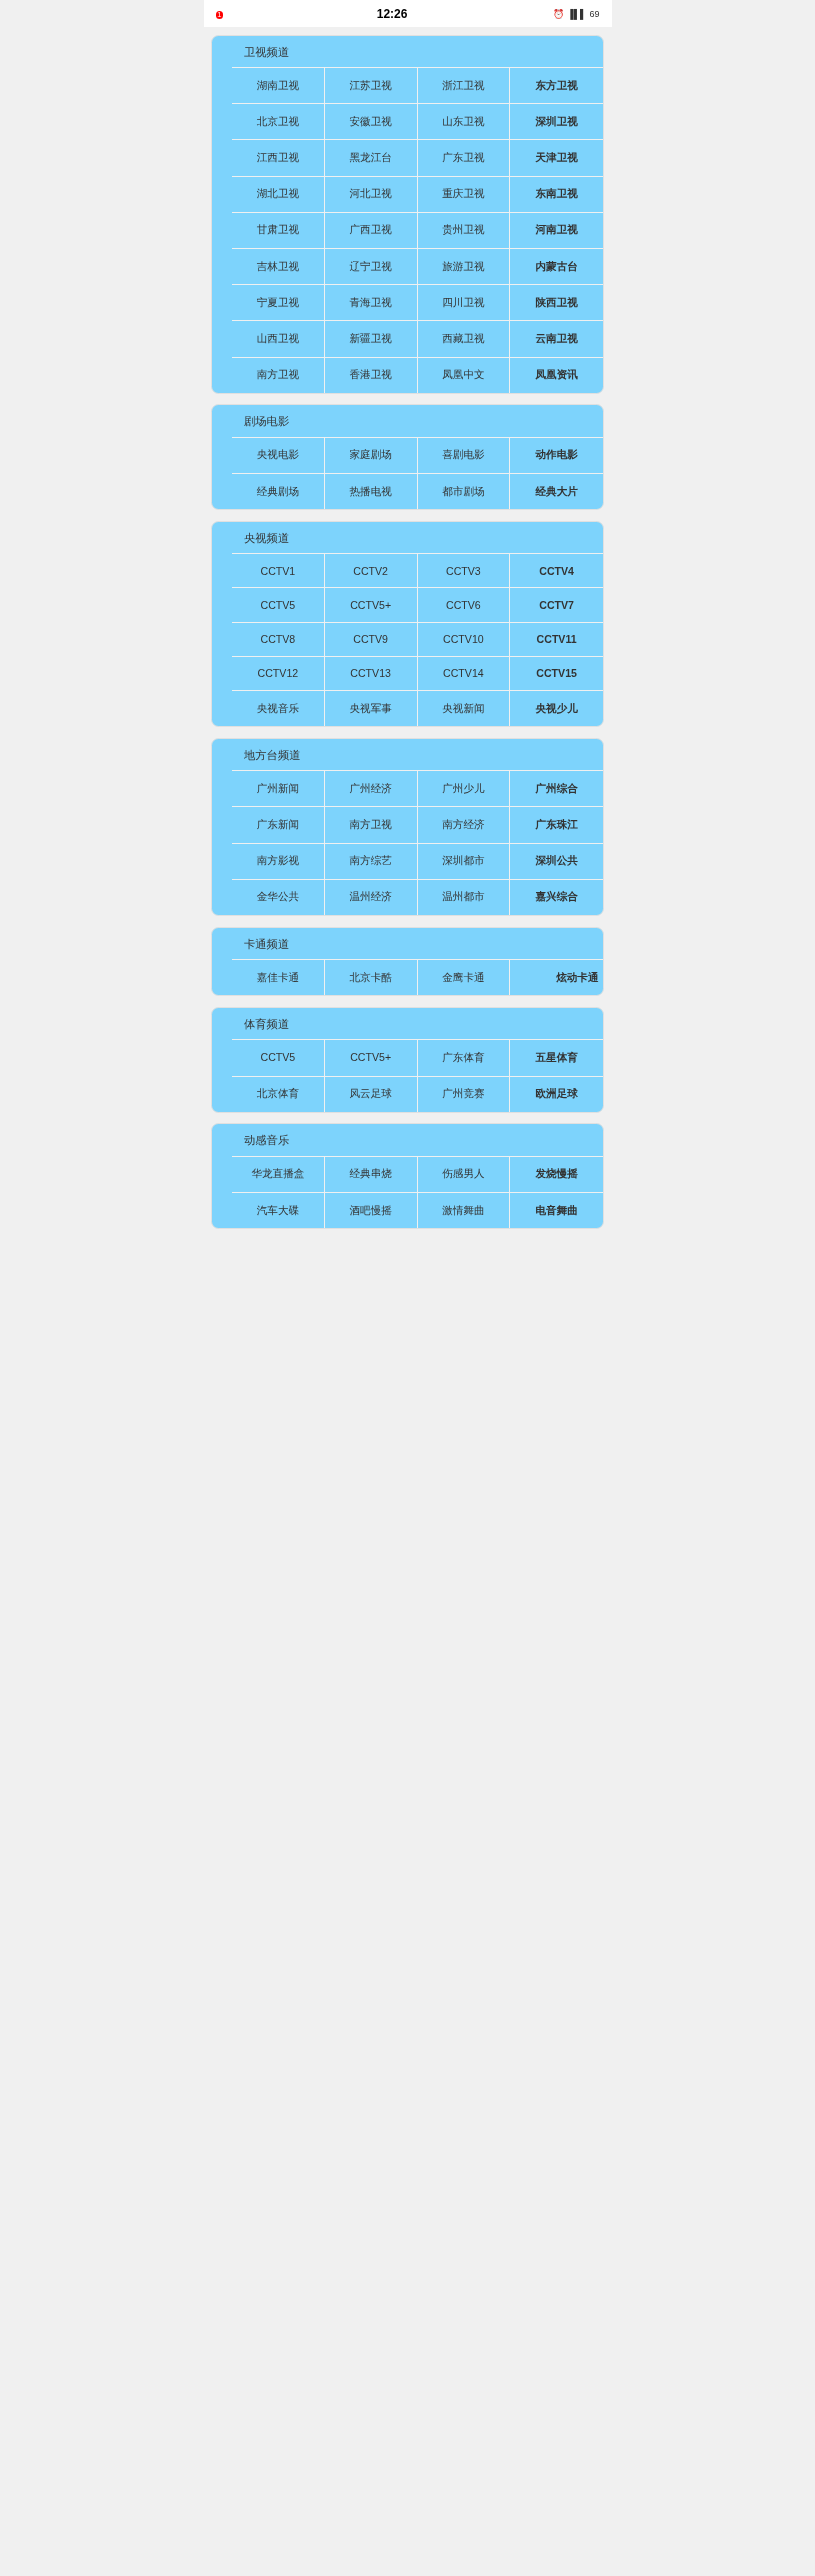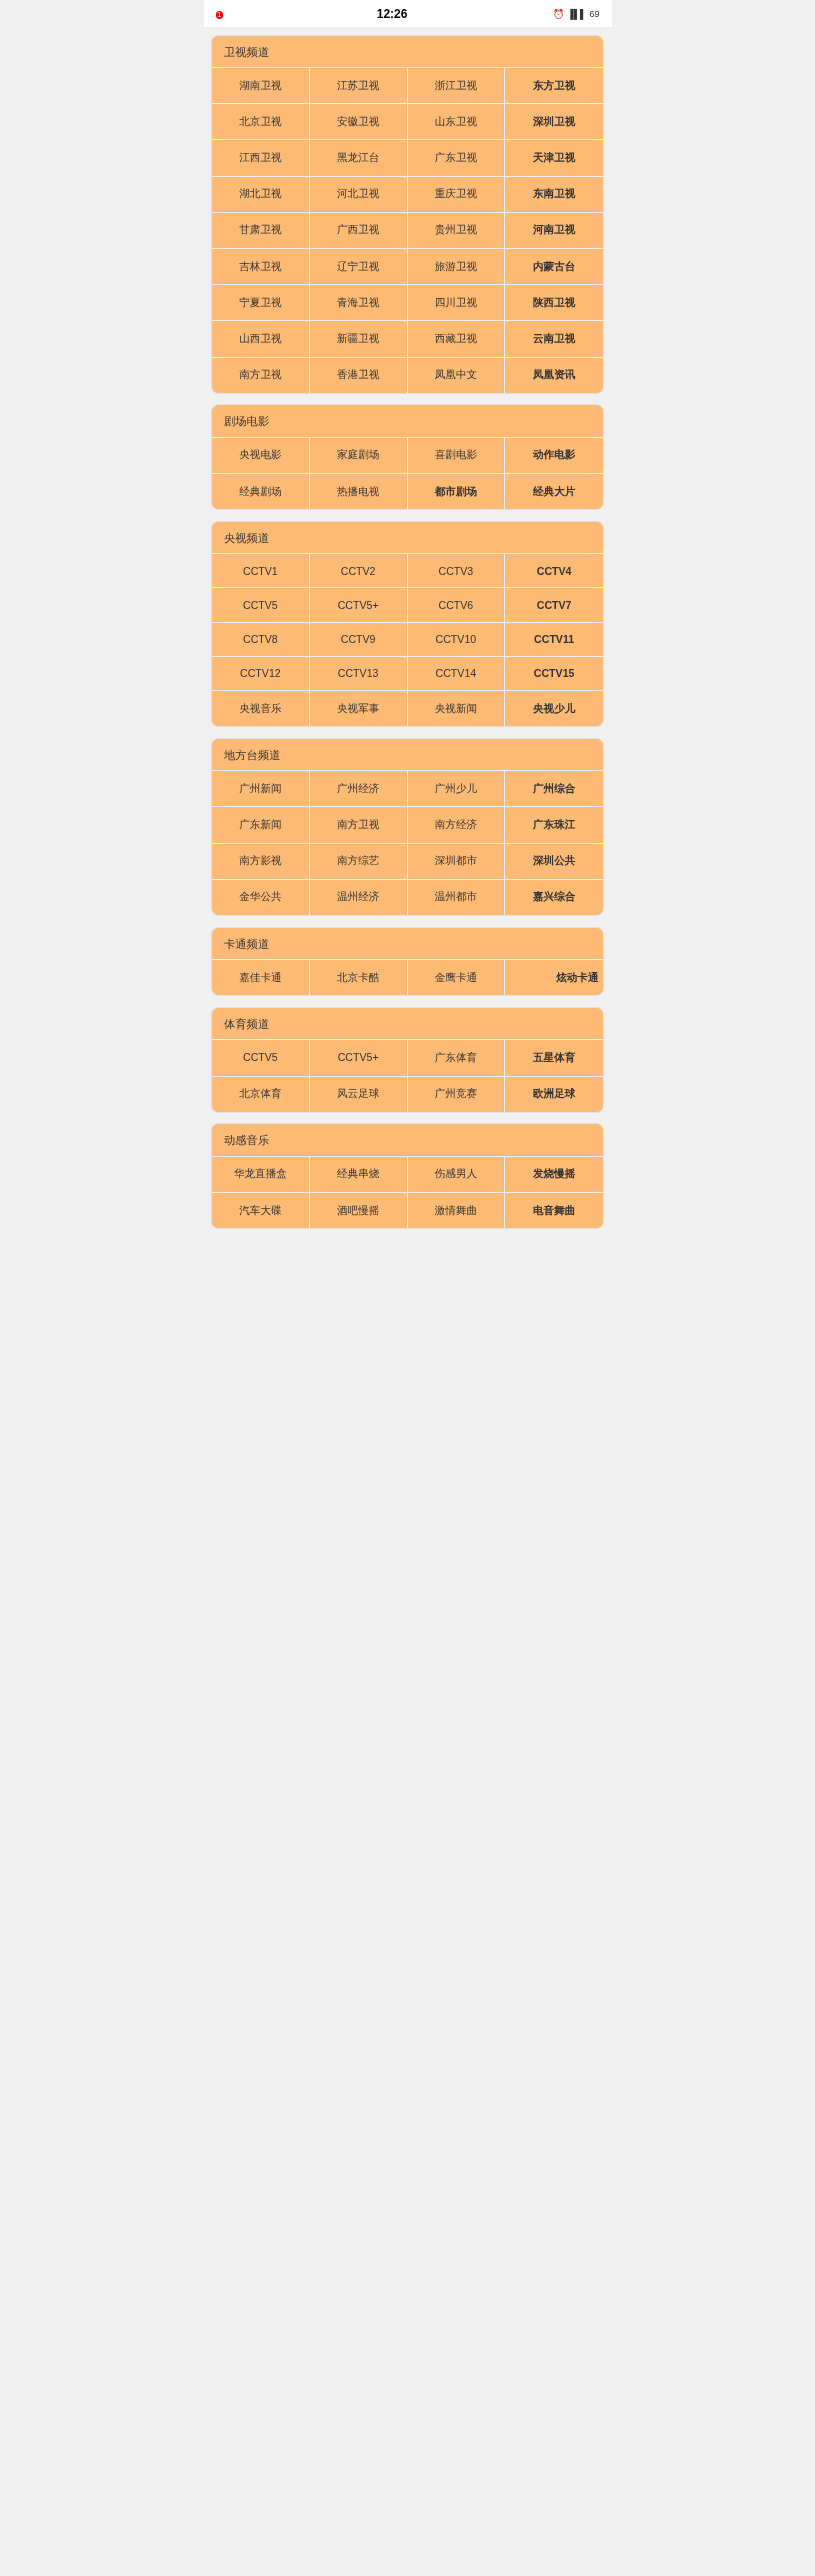--- a/index.html
+++ b/index.html
@@ -34,24 +34,25 @@
     
     .content {
       padding: 7.5px 7.5px;
       display: flex;
       flex-direction: column;
       gap: 10.6px;
     }
 
     
     .section-card {
-      background: #fdba74;
+      background: #7dd3fc;
       border-radius: 7.5px;
       overflow: hidden;
       border: 0.8px solid #e0e0e0;
+      padding-left: 20px;
     }
 
     .section-title {
       padding: 9px 12px 7.5px;
       font-size: 11.3px;
       color: #333;
       font-weight: 500;
       border-bottom: 0.8px solid #f0f0f0;
     }
 
@@ -137,21 +138,21 @@
     </div>
     <div class="section-card">
       <div class="section-title">剧场电影</div>
       <div class="grid">
         <div class="grid-item">央视电影</div>
         <div class="grid-item">家庭剧场</div>
         <div class="grid-item">喜剧电影</div>
         <div class="grid-item">动作电影</div>
         <div class="grid-item" style="border-bottom: none;">经典剧场</div>
         <div class="grid-item" style="border-bottom: none;">热播电视</div>
-        <div class="grid-item" style="border-bottom: none; font-weight: bold;">都市剧场</div>
+        <div class="grid-item" style="border-bottom: none;">都市剧场</div>
         <div class="grid-item" style="border-bottom: none;">经典大片</div>
       </div>
     </div>
     <div class="section-card">
       <div class="section-title">央视频道</div>
       <div class="grid">
         <div class="grid-item">CCTV1</div>
         <div class="grid-item">CCTV2</div>
         <div class="grid-item">CCTV3</div>
         <div class="grid-item">CCTV4</div>

